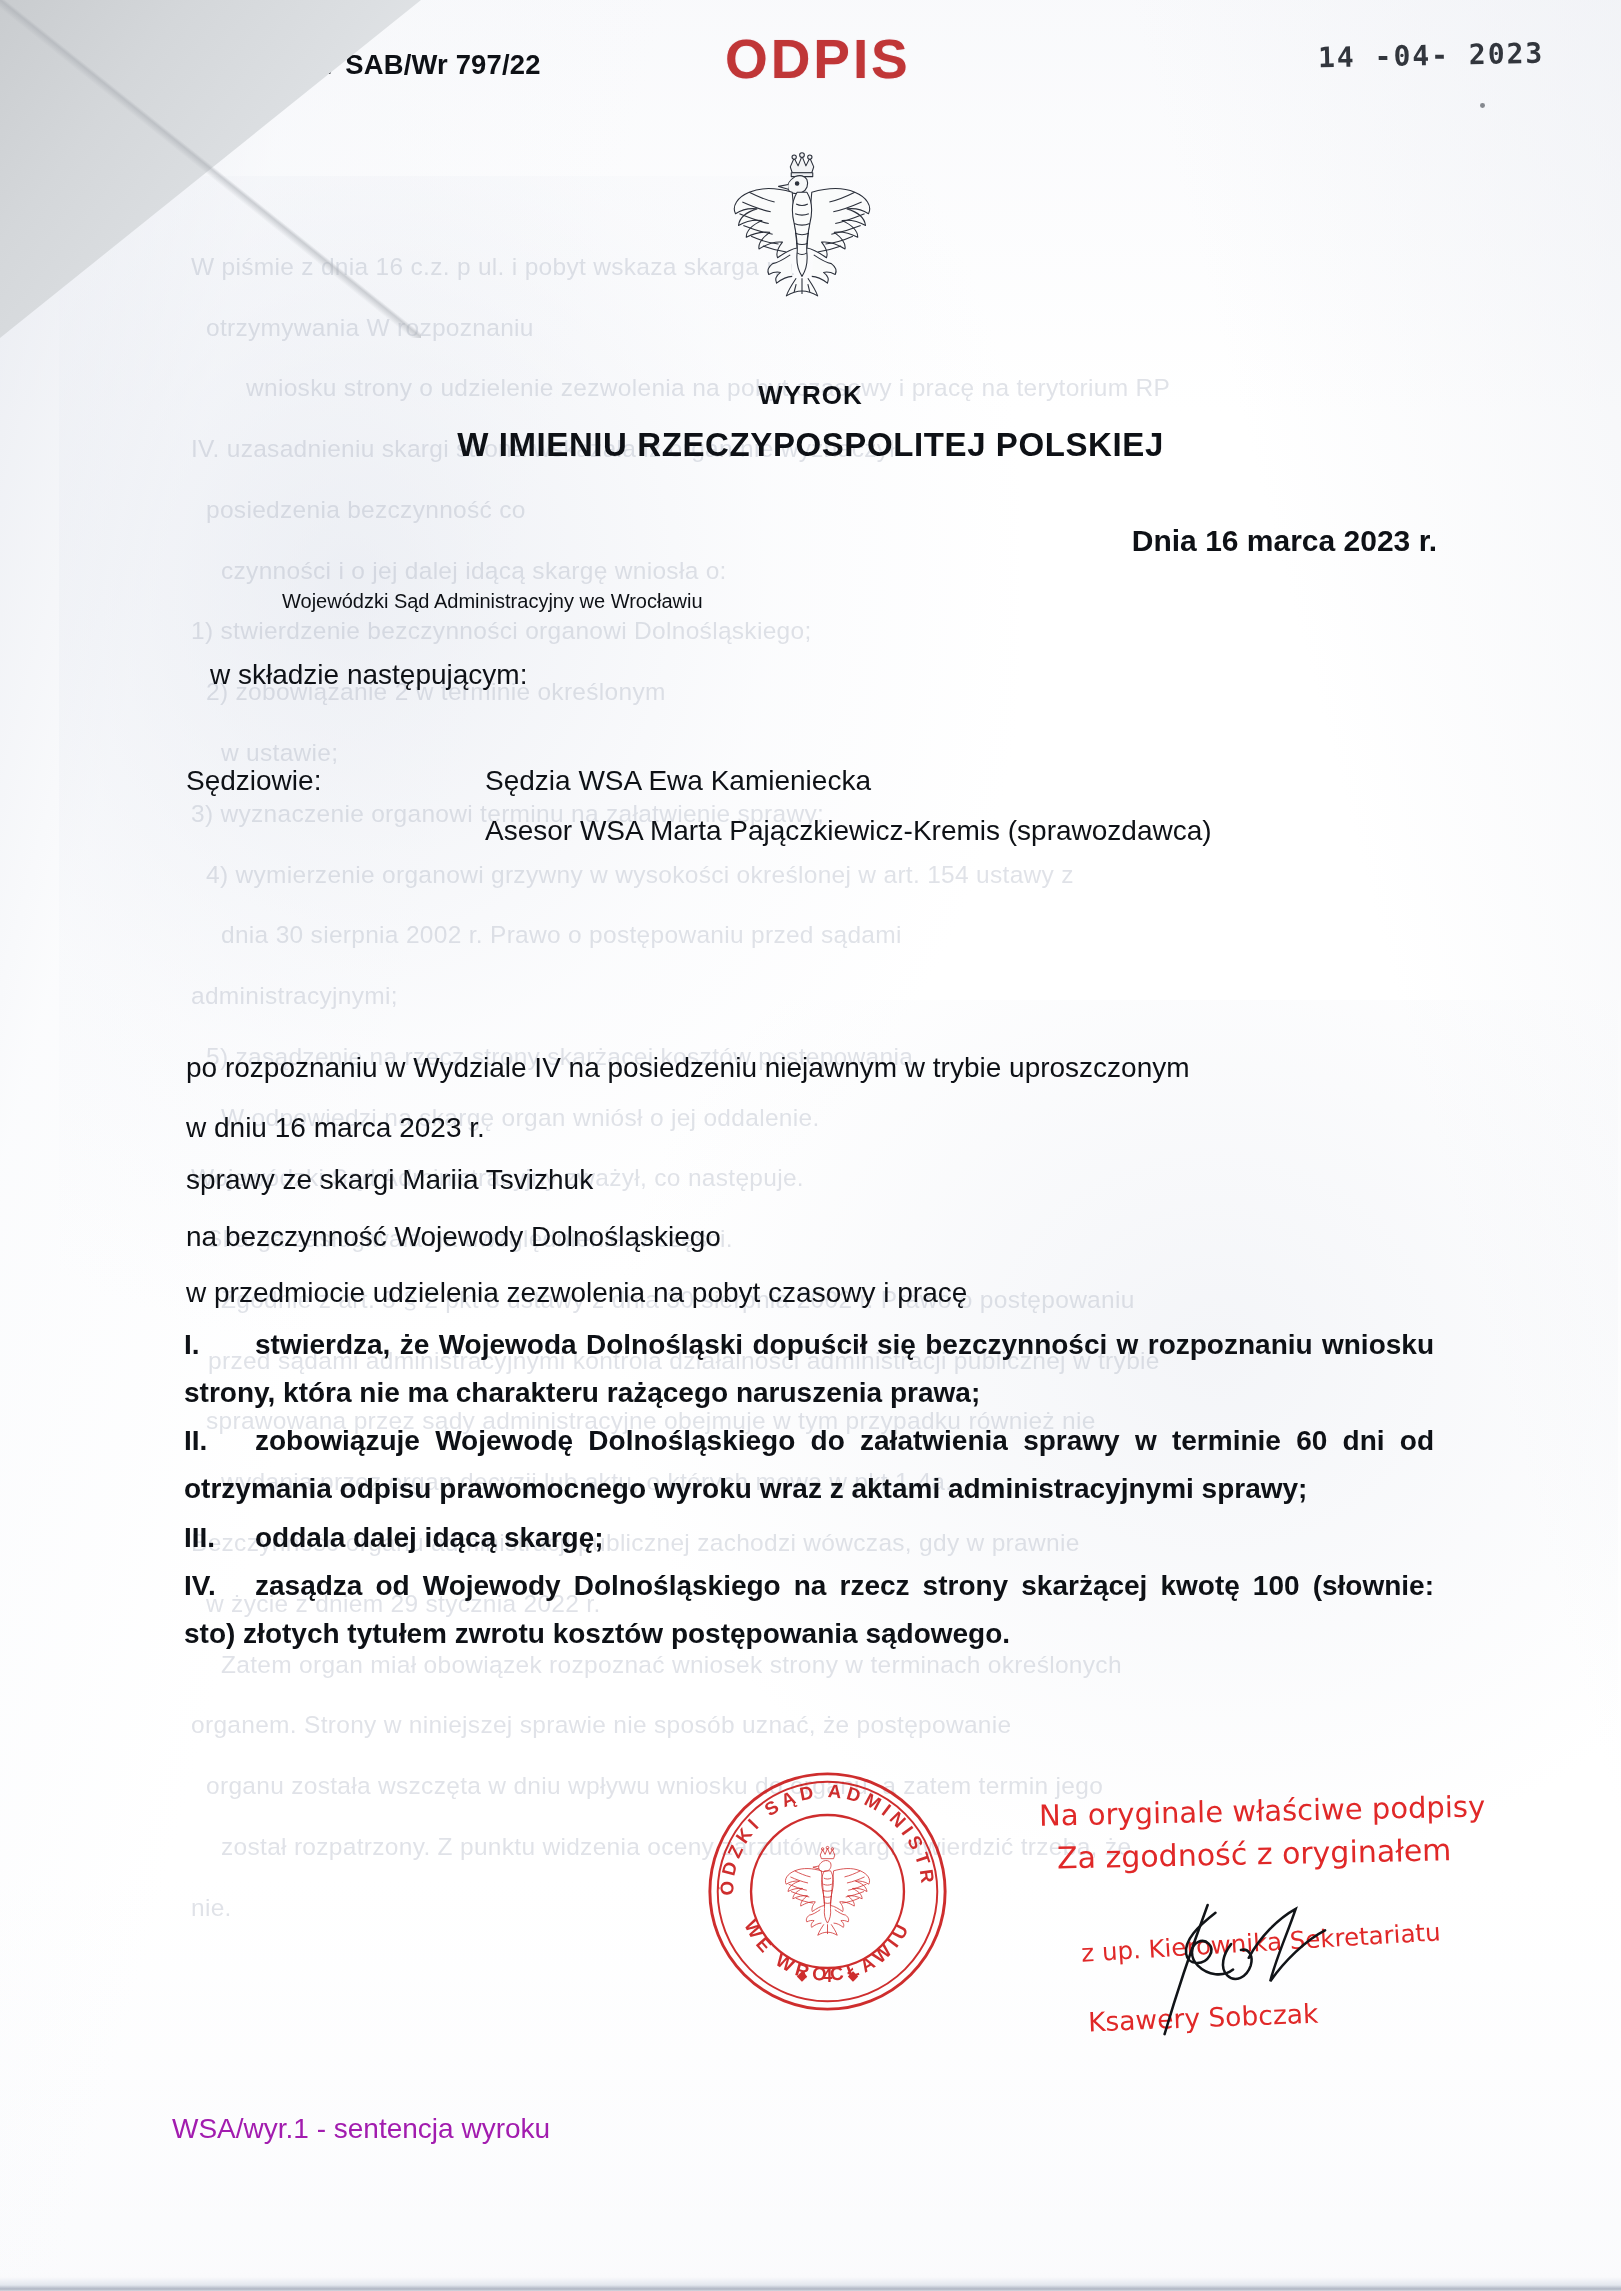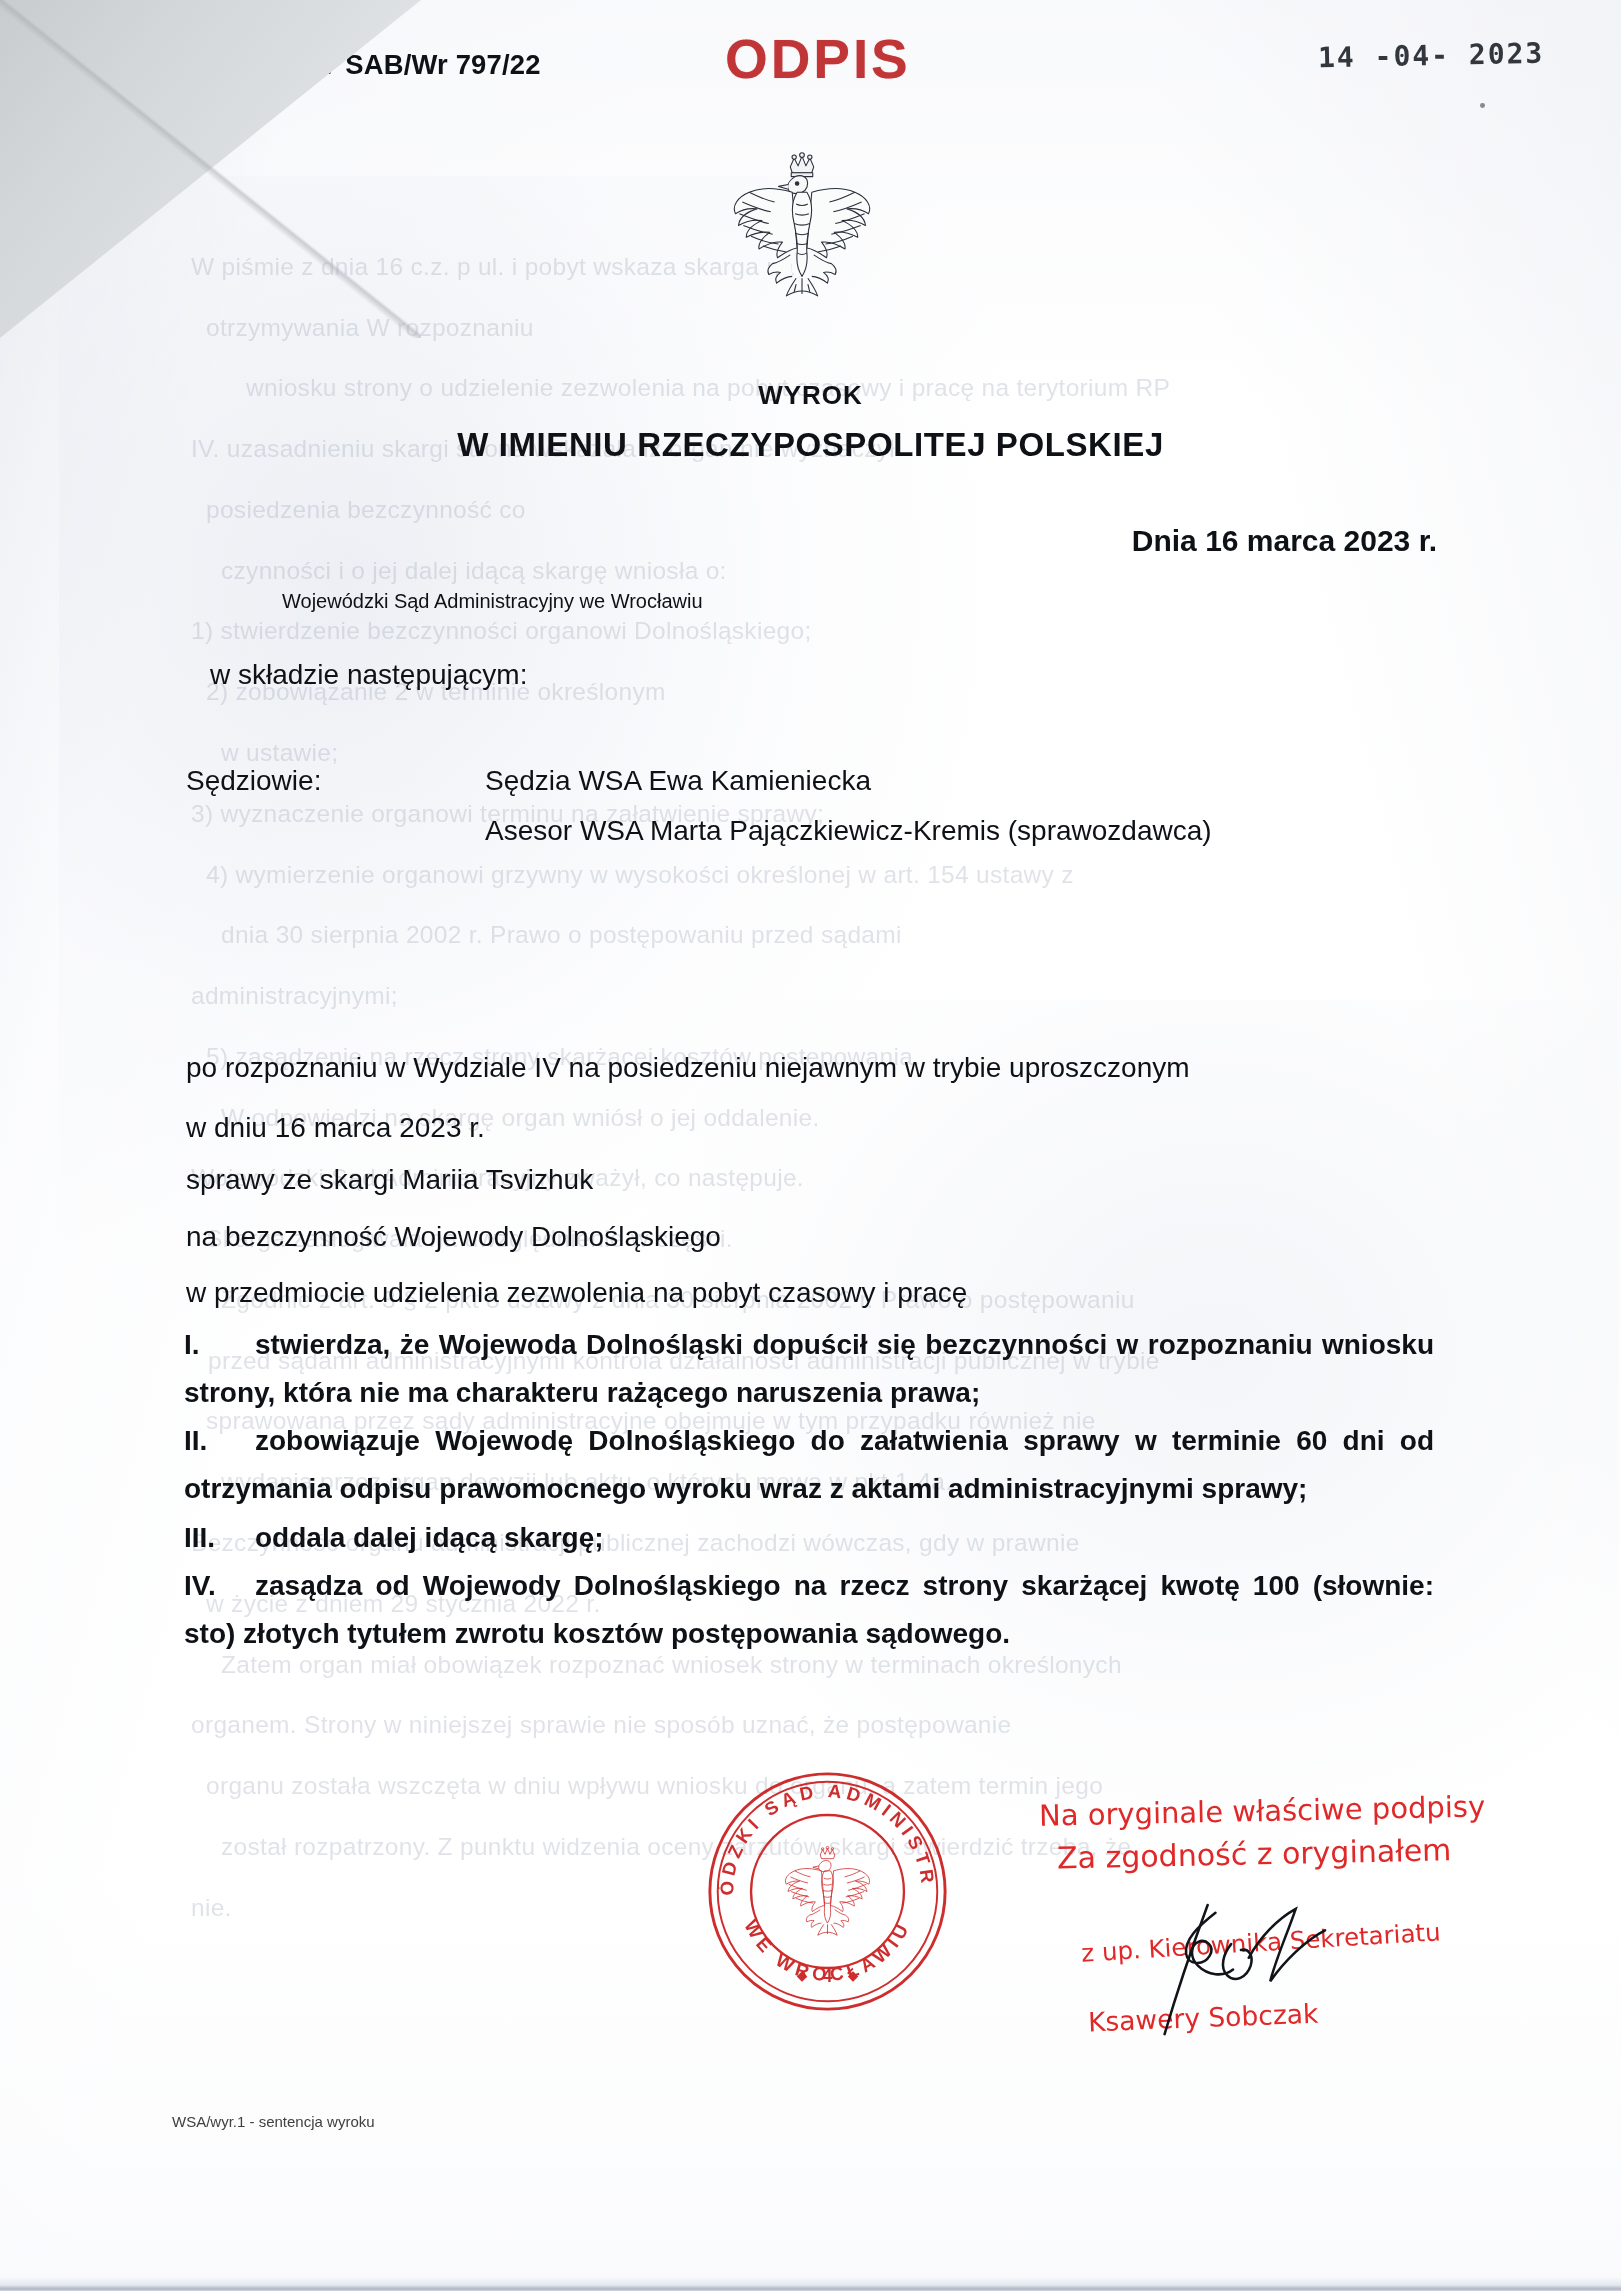--- a/index.html
+++ b/index.html
@@ -256,22 +256,22 @@
   .handsig {
     position: absolute;
     left: 1147px; top: 1897px;
     width: 225px; height: 147px;
     pointer-events: none;
   }
 
   .footer {
     position: absolute;
     left: 172px; top: 2113px;
-    font-size: 15px;
-    color: #404040;
+    font-size: 28px;
+    color: #a21caf;
   }
 </style>
 </head>
 <body>
 
 <div id="page">
 
   <div class="paper"></div>
   <div class="smudge-a"></div>
   <div class="smudge-b"></div>

